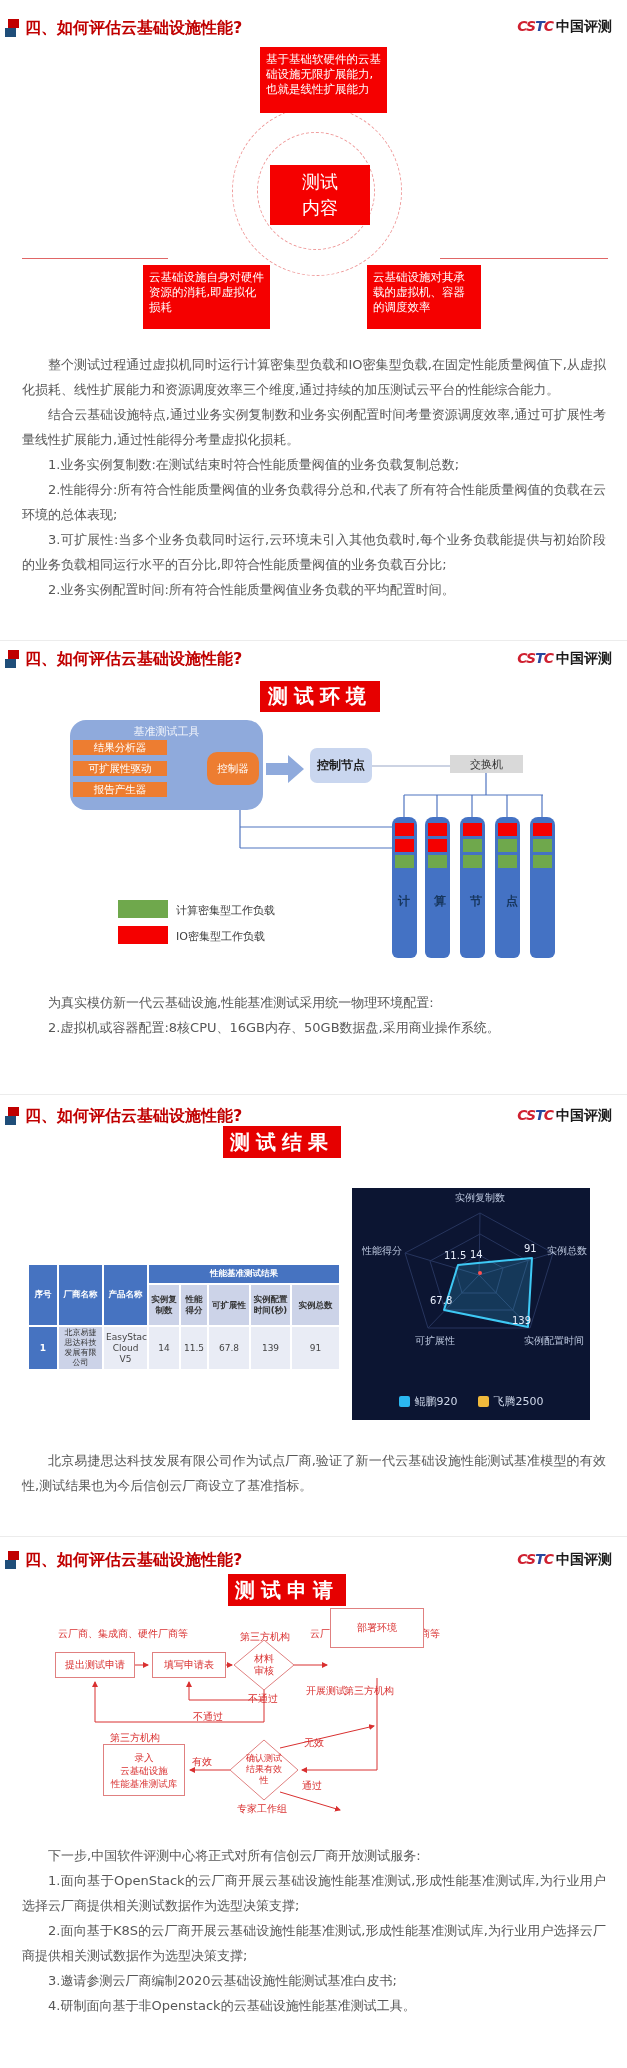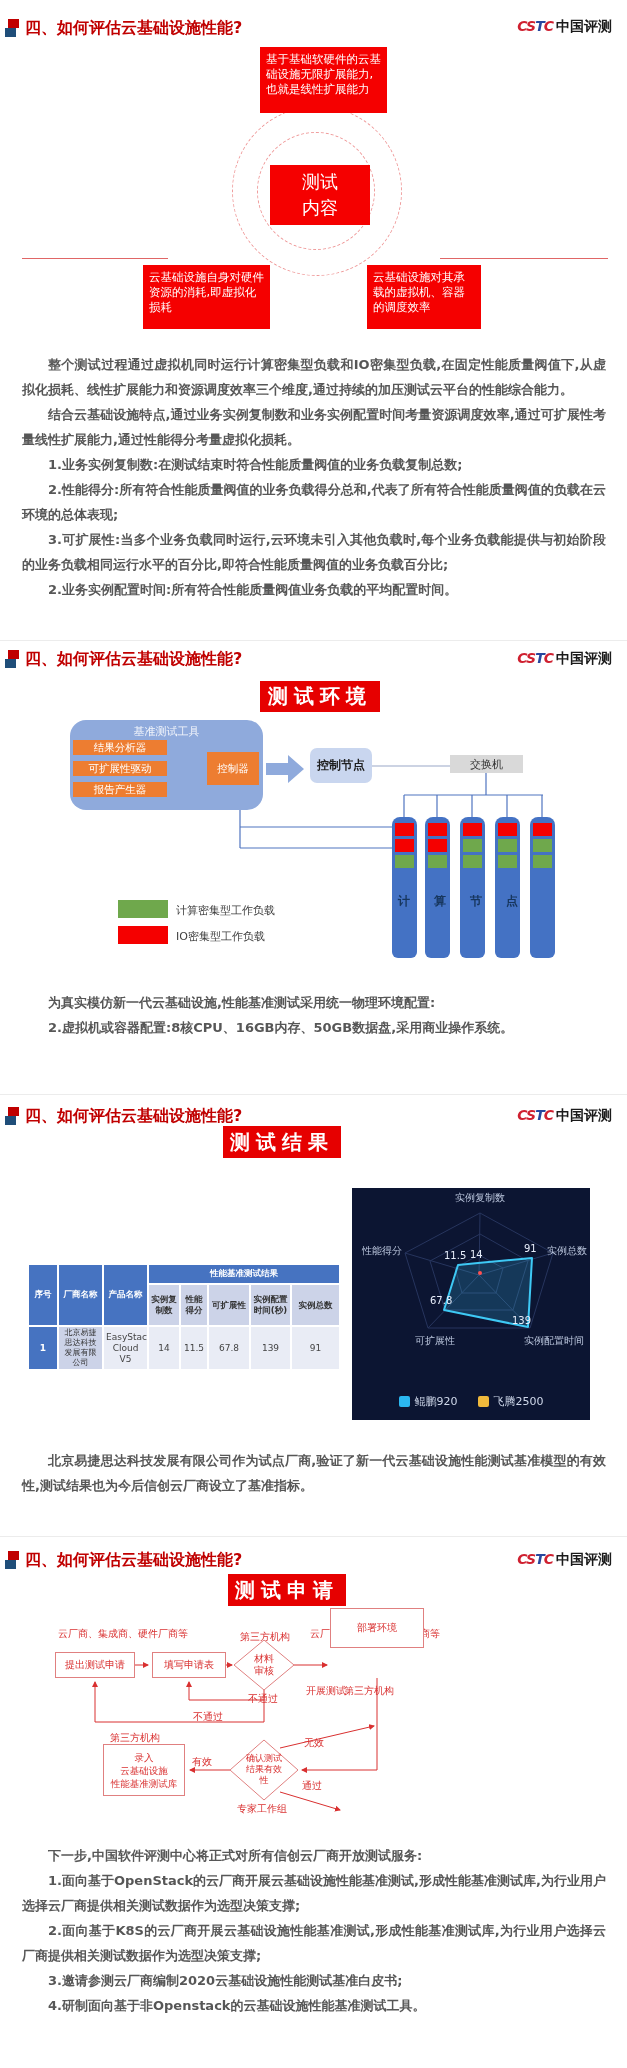--- a/index.html
+++ b/index.html
@@ -22,21 +22,21 @@
   
   .redbox{position:absolute;background:#f50000;color:#fff;font-size:11.5px;line-height:15px;
           padding:5px 6px;box-sizing:border-box;text-align:left;}
   .circle{position:absolute;border:1.5px dashed #ef9a9a;border-radius:50%;}
   .redline{position:absolute;height:0;border-top:1.5px solid #e06666;}
   .centerbox{position:absolute;background:#f50000;color:#fff;font-size:18px;line-height:26px;
              display:flex;align-items:center;justify-content:center;text-align:center;}
   .preline{white-space:pre-line;}
   
   .textblock{position:absolute;left:22px;width:584px;color:#575757;font-size:13px;
-             line-height:25px;text-align:justify;font-weight:bold;}
+             line-height:25px;text-align:justify;}
   .textblock p{margin:0;text-indent:2em;}
   
   .bigbox{position:absolute;background:#8faadc;border-radius:16px;}
   .bigbox-title{position:absolute;color:#f2f5fb;font-size:11px;text-align:center;}
   .module{position:absolute;background:#ed7d31;color:#fff;font-size:10.5px;display:flex;
           align-items:center;justify-content:center;}
   .ctrlnode{position:absolute;background:#c9d6ef;border-radius:7px;color:#1f1f1f;font-weight:bold;
             font-size:12px;display:flex;align-items:center;justify-content:center;}
   .switchbox{position:absolute;background:#d9d9d9;color:#333;font-size:11px;display:flex;
              align-items:center;justify-content:center;}
@@ -129,21 +129,21 @@
     <line x1="240" y1="110" x2="240" y2="148" stroke="#4f74c0" stroke-width="1.2"></line>
     <line x1="240" y1="127" x2="392" y2="127" stroke="#4f74c0" stroke-width="1.2"></line>
     <line x1="240" y1="148" x2="392" y2="148" stroke="#4f74c0" stroke-width="1.2"></line>
   </svg>
 
   <div class="bigbox" style="left:70px;top:720px;width:193px;height:90px;"></div>
   <div class="bigbox-title" style="left:70px;top:724px;width:193px;">基准测试工具</div>
   <div class="module" style="left:73px;top:740px;width:94px;height:15px;font-family:Liberation Serif, serif;">结果分析器</div>
   <div class="module" style="left:73px;top:761px;width:94px;height:15px;">可扩展性驱动</div>
   <div class="module" style="left:73px;top:782px;width:94px;height:15px;">报告产生器</div>
-  <div class="module" style="left:207px;top:752px;width:52px;height:33px;">控制器</div>
+  <div class="module" style="left:207px;top:752px;width:52px;height:33px;border-radius:10px;">控制器</div>
   <div class="ctrlnode" style="left:310px;top:748px;width:62px;height:35px;">控制节点</div>
   <div class="switchbox" style="left:450px;top:755px;width:73px;height:18px;">交换机</div>
 
   <div class="column" style="left:392px;top:817px;">
     <div class="block" style="top:6px;background:#f50000;"></div>
       <div class="block" style="top:22px;background:#f50000;"></div>
       <div class="block" style="top:38px;background:#6fa84c;"></div>
   </div>
   <div class="column" style="left:425px;top:817px;">
     <div class="block" style="top:6px;background:#f50000;"></div>

